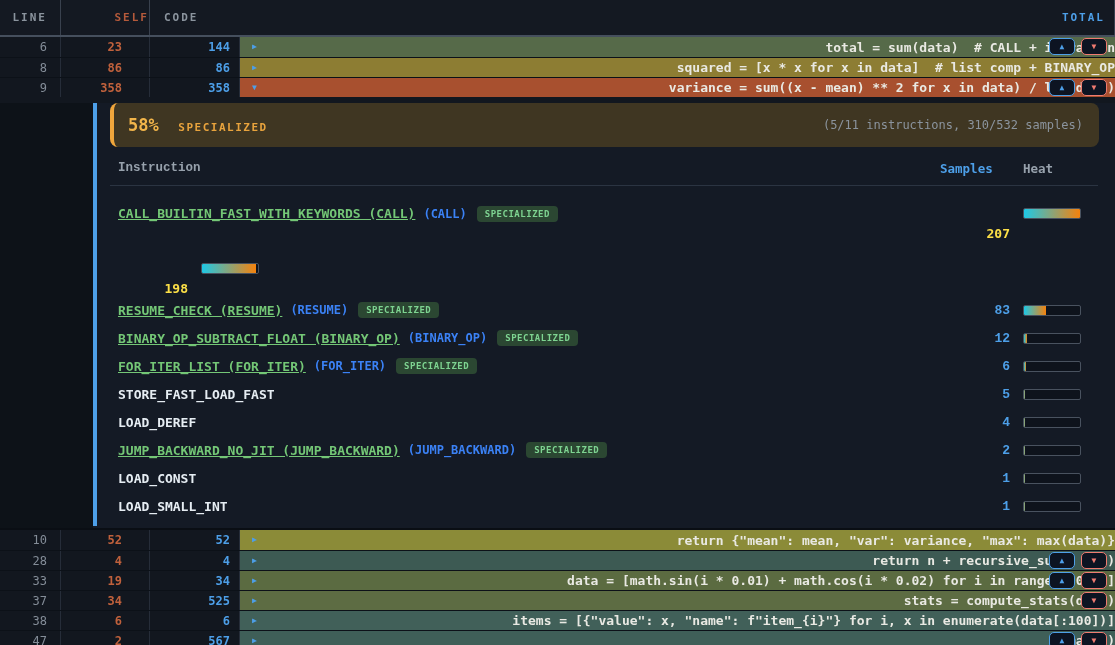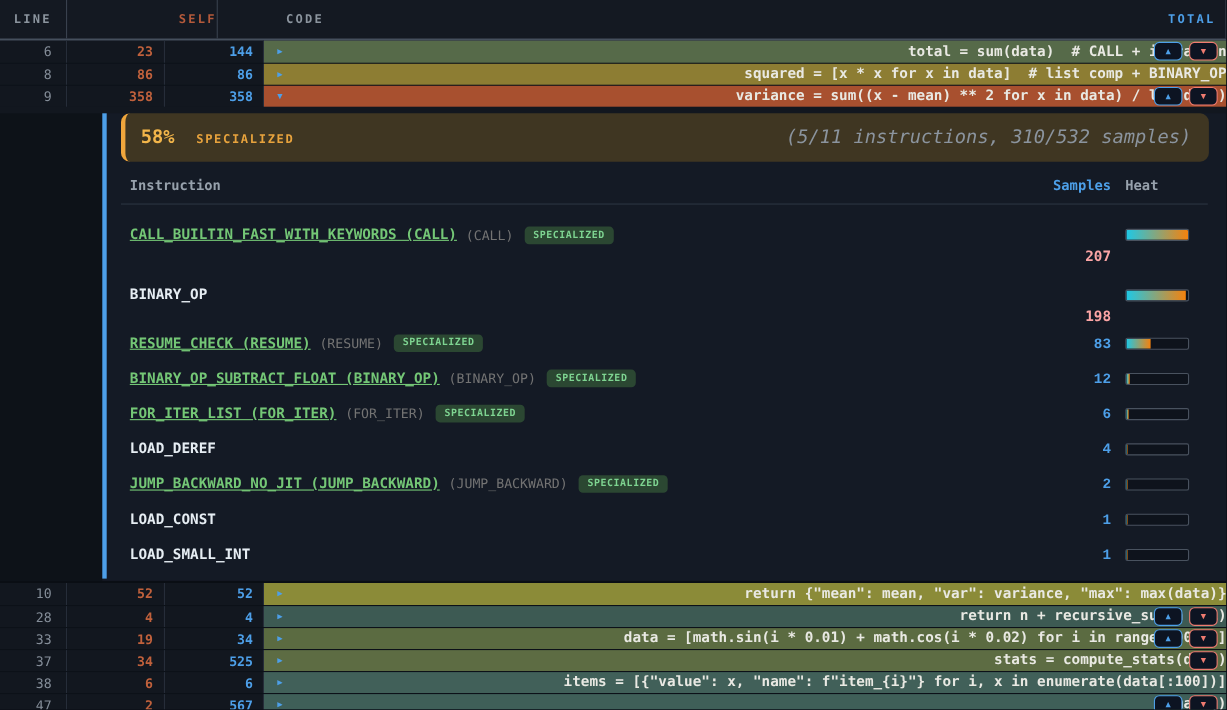--- a/index.html
+++ b/index.html
@@ -4,40 +4,40 @@
 <style>
   * { margin:0; padding:0; box-sizing:border-box; }
   html,body { background:#0b0f15; }
   .app {
     position:relative; width:1115px; height:645px; overflow:hidden;
     background:#12171f;
     font-family:"DejaVu Sans Mono", monospace;
   }
   
   .grid { display:grid; grid-template-columns:61px 89px 90px 1fr; }
-  .thead { height:37px; background:#141922; border-bottom:2px solid #454f5d;gap:48px; }
+  .thead { height:37px; background:#141922; border-bottom:2px solid #454f5d; }
   .thead .cell {
     display:flex; align-items:center; justify-content:flex-end;
     font-size:11px; font-weight:bold; letter-spacing:2px;
     color:#8b949e; border-right:1px solid #39414e;
   }
   .thead .cell.code-h { justify-content:flex-start; padding-left:14px; border-right:none; }
   .thead .cell.line-h  { padding-right:13px; }
   .thead .cell.self-h  { color:#b55a3b; }
   .thead .cell.total-h { padding-right:9px;  color:#4d9fe8; }
 
   .crow { height:20px; }
   .crow + .crow { border-top:1px solid rgba(8,12,18,0.55); }
   .crow .gcell {
     display:flex; align-items:center; justify-content:flex-end;
     font-size:12px; font-weight:bold; border-right:1px solid #262d39;
     background:#12171f;
   }
   .crow .line-c  { color:#848d98; padding-right:13px; font-weight:normal; }
-  .crow .self-c  { color:#c0613c; padding-right:10px; }
+  .crow .self-c  { color:#c0613c; padding-right:27px; }
   .crow .total-c { color:#4d9fe8; padding-right:9px; }
   .crow .code-c {
     position:relative; display:flex; align-items:center;
     border-right:none; overflow:hidden;
   }
   .expander { position:absolute; left:12px; font-size:8px; color:#4d9fe8; line-height:1; }
   .codetext {
     margin-left:43px; white-space:pre; font-size:13px; color:#e9e9e3;
   }
   .btns { position:absolute; right:8px; top:1px; display:flex; gap:6px; }
@@ -57,44 +57,44 @@
   .accent-bar { position:absolute; left:93px; top:0; width:4px; height:calc(100% - 2px); background:#4d9fe8; }
 
   .banner {
     margin:6px 16px 0 110px; height:44px; border-radius:8px;
     background:#3f3622; border-left:4px solid #f0a63c;
     display:flex; align-items:center; justify-content:space-between;
     padding:0 16px 0 14px;
   }
   .banner .pct { font-size:17px; font-weight:bold; color:#f2b54a; }
   .banner .spec-label { font-size:11px; font-weight:bold; color:#e8a33d; letter-spacing:1.5px; margin-left:10px; }
-  .banner .detail { font-size:17px; color:#8b949e;font-style:italic; }
+  .banner .detail { font-size:12px; color:#8b949e; }
 
   .ptable { margin:0 17px 0 110px; }
   .phead {
     margin-top:14px; height:25px; border-bottom:1px solid #2b3442;
     display:flex; align-items:flex-start; padding-left:8px;
     font-size:12.5px; font-weight:bold; color:#97a1ac;
   }
-  .phead .inst-h { flex:1; }
-  .phead .samples-h { width:70px; text-align:right; color:#4d9fe8; }
+  .phead .inst-h { flex:1;font-family:Liberation Mono, monospace; }
+  .phead .samples-h { width:70px; text-align:left; color:#4d9fe8; }
   .phead .heat-h { width:88px; padding-left:13px; }
   #instruction-rows { height:334px; display:flex; flex-direction:column; }
   .irow { flex:1; display:flex; align-items:center; padding-left:8px; }
   .iname { font-size:13px; font-weight:bold; color:#e6edf3; }
   .iname.green { color:#74c776;text-decoration:underline; }
-  .ibase { font-size:12px; color:#737373; margin-left:8px; }
+  .ibase { font-size:12px; color:#3b82f6; margin-left:8px;font-weight:bold; }
   .ileft { flex:1; display:flex; align-items:center; }
   .badge {
     margin-left:10px; background:#2b4732; color:#7ed491;
     font-size:9px; font-weight:bold; letter-spacing:0.5px;
     padding:3px 8px; border-radius:4px;
   }
   .samples { width:70px; text-align:right; font-size:13px; font-weight:bold; }
-  .samples.hot  { color:#fca5a5;margin-top:40px; }
+  .samples.hot  { color:#fde047;margin-top:40px; }
   .samples.cold { color:#4d9fe8;font-family:Liberation Mono, monospace; }
   .heatcol { width:88px; padding-left:13px; }
   .heatwrap {
     width:58px; height:11px; border:1px solid #49525f; border-radius:2px;
     background:#0e131c; overflow:hidden;
   }
   .heatfill {
     height:100%; min-width:1px;
     background:linear-gradient(90deg,#1ec8e6,#f5820d);
   }
@@ -175,23 +175,20 @@
               <div class="badge">SPECIALIZED</div>
             </div>
             <div class="samples hot">207</div>
             <div class="heatcol">
               <div class="heatwrap">
                 <div class="heatfill" style="width: 100%;"></div>
               </div>
             </div>
           </div>
           <div class="irow">
-            <div class="ileft">
-              <div class="iname">BINARY_OP</div>
-            </div>
             <div class="samples hot">198</div>
             <div class="heatcol">
               <div class="heatwrap">
                 <div class="heatfill" style="width: 95.7%;"></div>
               </div>
             </div>
           </div>
           <div class="irow">
             <div class="ileft">
               <div class="iname green">RESUME_CHECK (RESUME)</div>
@@ -221,20 +218,31 @@
           <div class="irow">
             <div class="ileft">
               <div class="iname green">FOR_ITER_LIST (FOR_ITER)</div>
               <div class="ibase">(FOR_ITER)</div>
               <div class="badge">SPECIALIZED</div>
             </div>
             <div class="samples cold">6</div>
             <div class="heatcol">
               <div class="heatwrap">
                 <div class="heatfill" style="width: 2.9%;"></div>
+              </div>
+            </div>
+          </div>
+          <div class="irow">
+            <div class="ileft">
+              <div class="iname">STORE_FAST_LOAD_FAST</div>
+            </div>
+            <div class="samples cold">5</div>
+            <div class="heatcol">
+              <div class="heatwrap">
+                <div class="heatfill" style="width: 2.4%;"></div>
               </div>
             </div>
           </div>
           <div class="irow">
             <div class="ileft">
               <div class="iname">LOAD_DEREF</div>
             </div>
             <div class="samples cold">4</div>
             <div class="heatcol">
               <div class="heatwrap">

